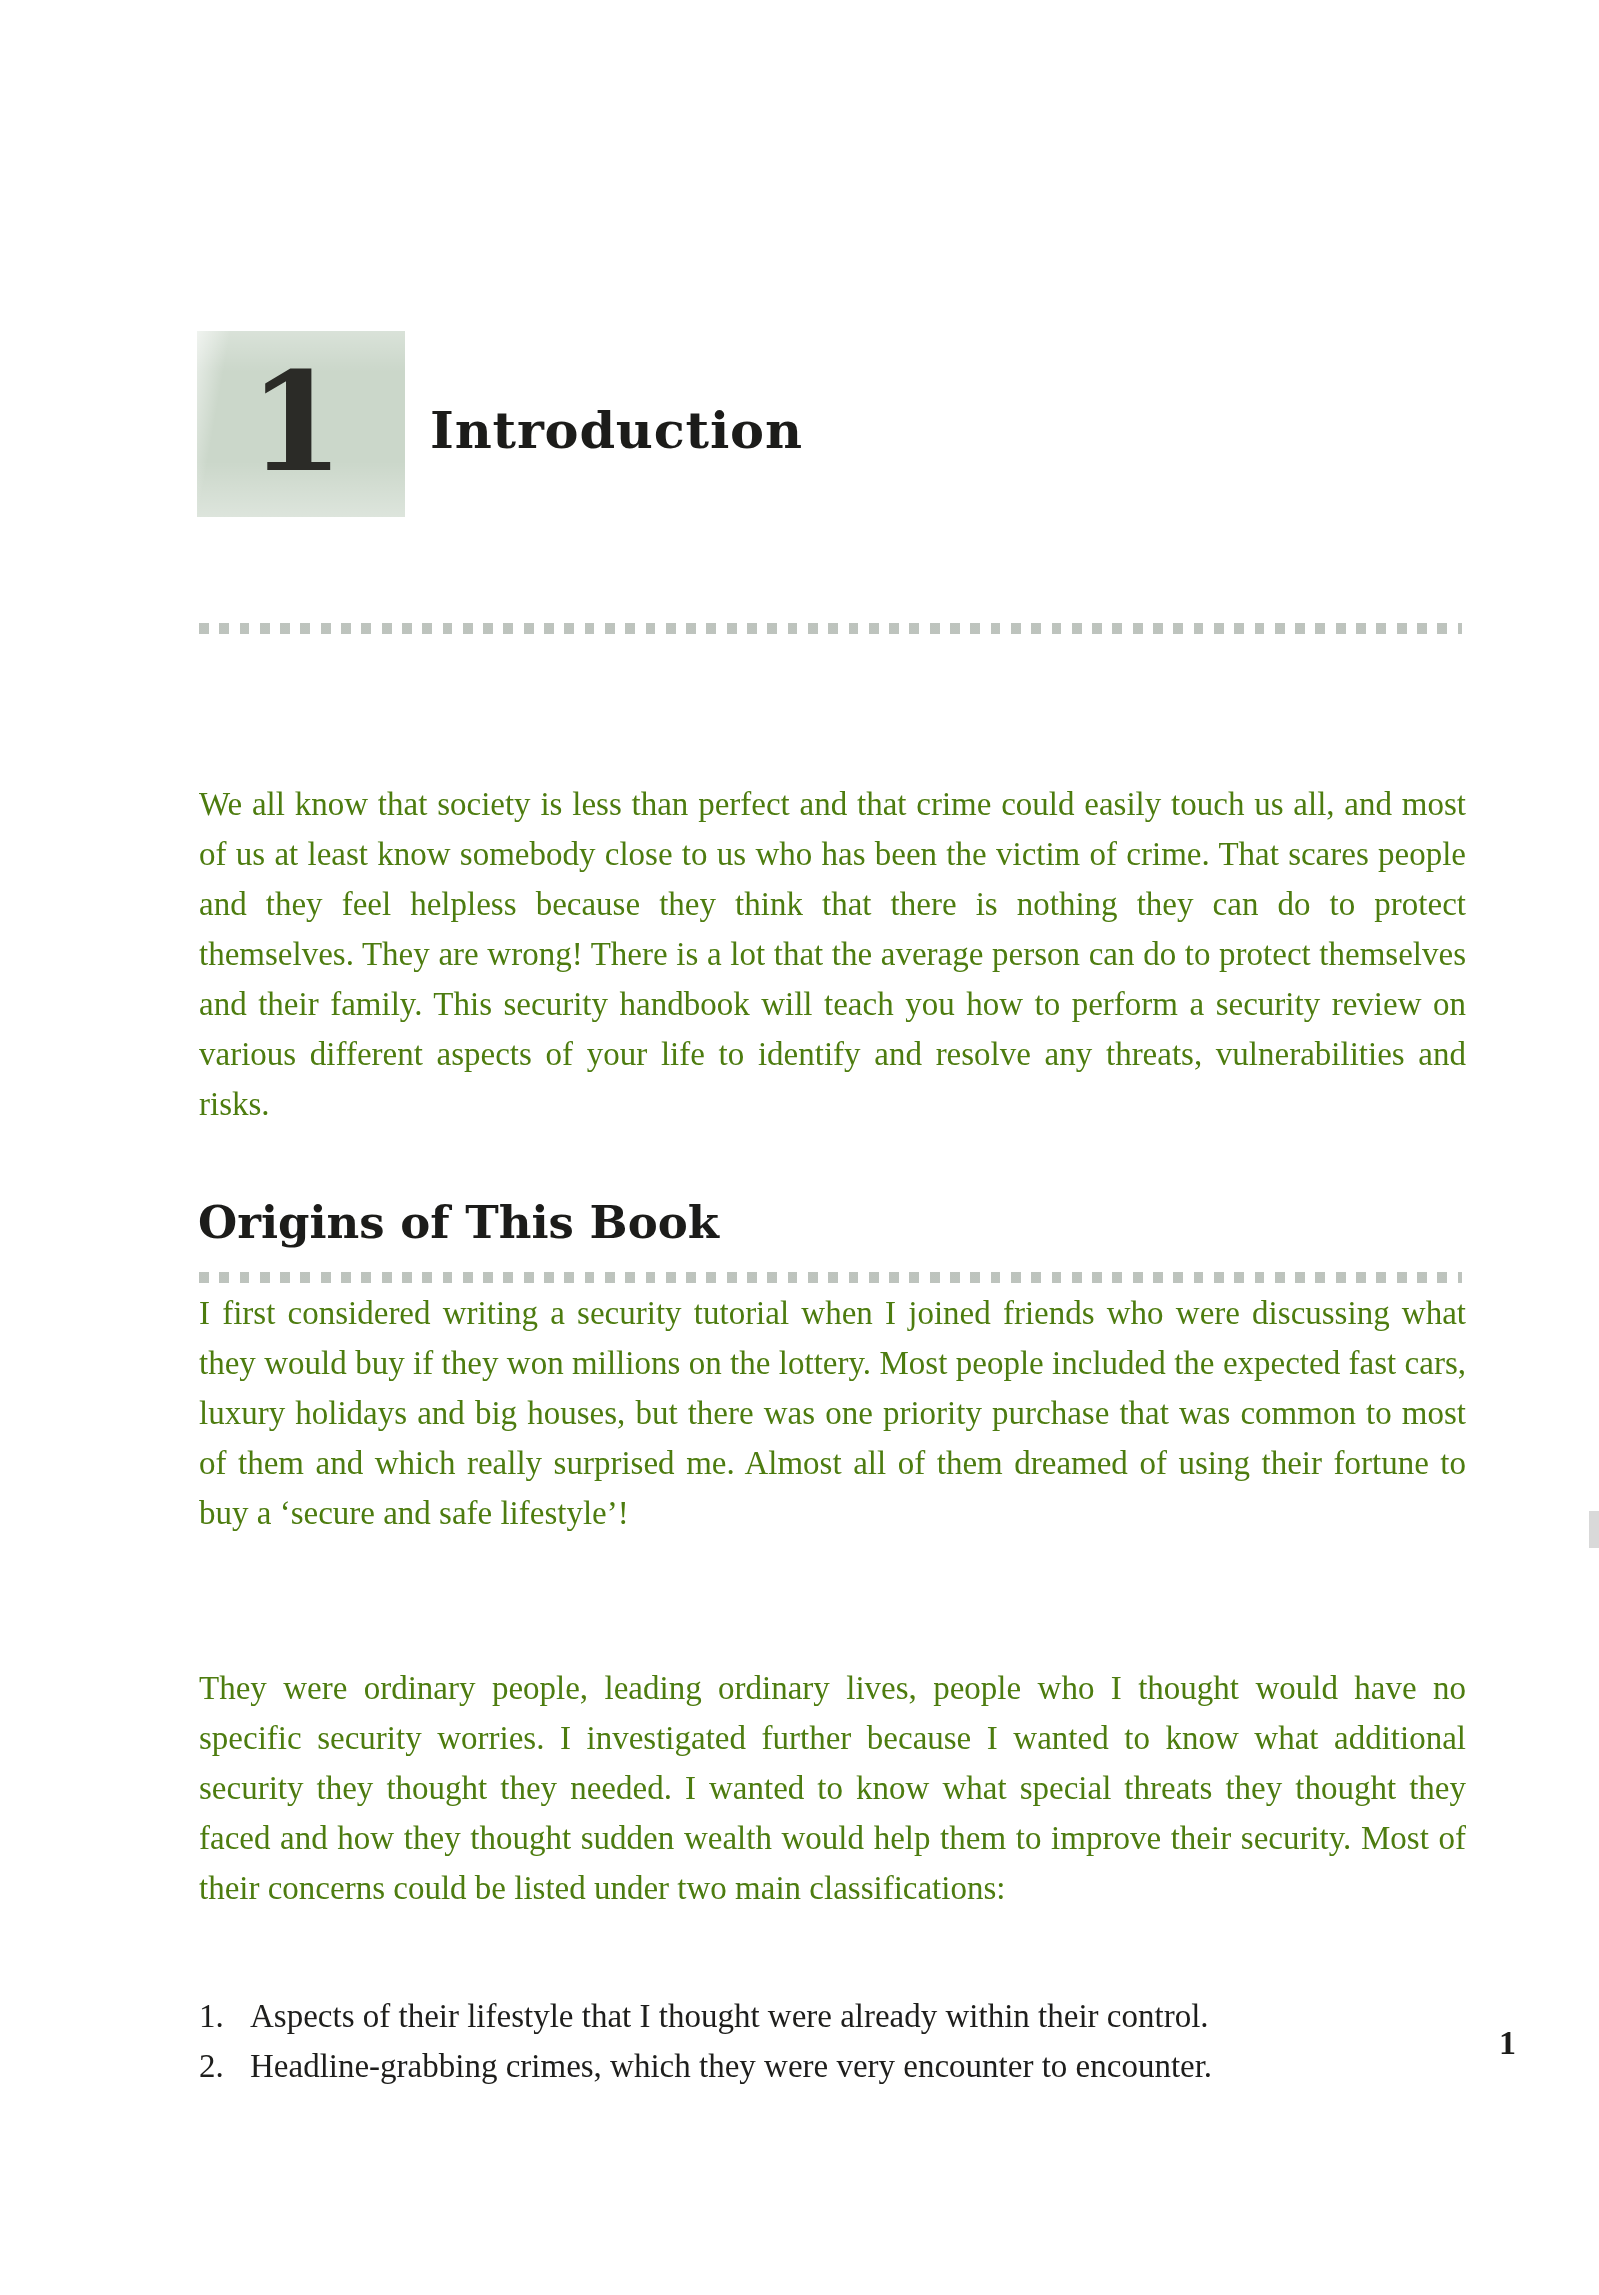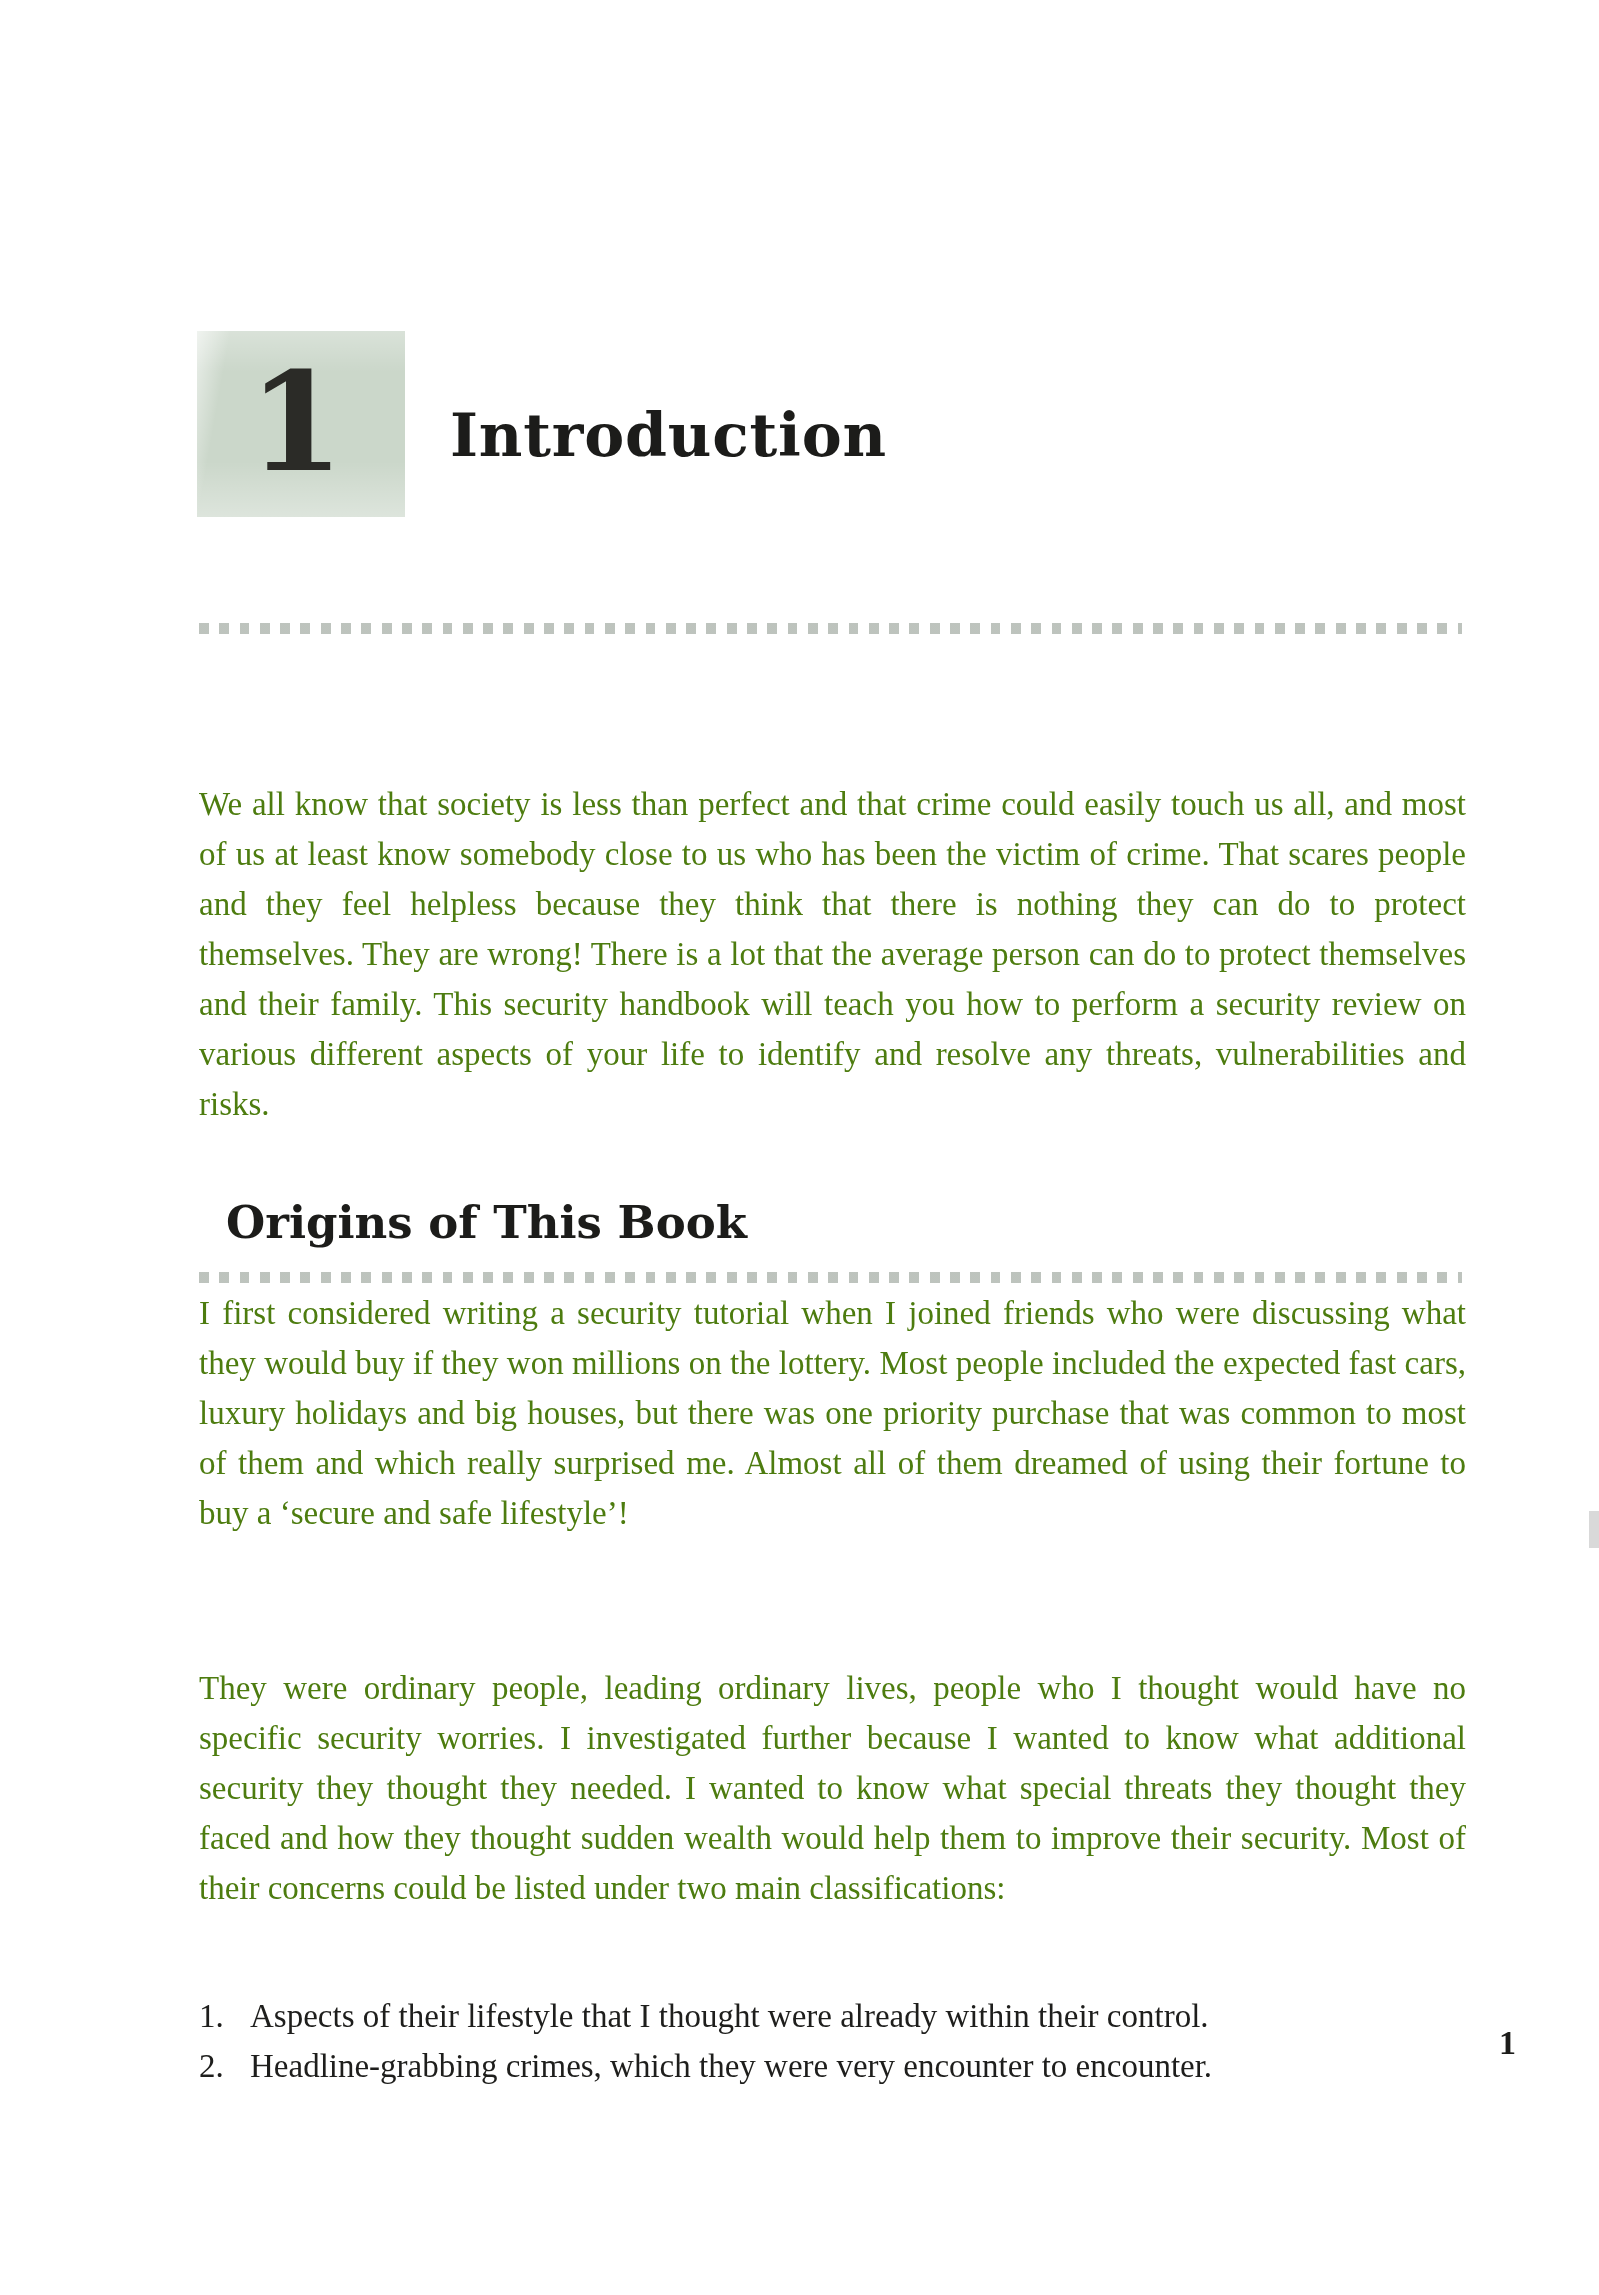--- a/index.html
+++ b/index.html
@@ -35,25 +35,25 @@
     font-weight: 700;
     font-size: 137px;
     line-height: 1;
     color: #2b2b27;
     transform: translate(-4.9px, -3.3px);
   }
 
   
   .chapter-title {
     position: absolute;
-    left: 450px;
+    left: 430px;
     top: 400px;
     font-family: "DejaVu Serif", serif;
     font-weight: 700;
-    font-size: 60px;
+    font-size: 51px;
     letter-spacing: 0.8px;
     color: #1c1c1a;
     white-space: nowrap;
   }
 
   
   .sq-rule {
     position: absolute;
     height: 10.6px;
     width: 1263px;
@@ -85,21 +85,20 @@
   
   .section-heading {
     position: absolute;
     left: 198px;
     top: 1196px;
     font-family: "DejaVu Serif", serif;
     font-weight: 700;
     font-size: 45px;
     color: #1c1c1a;
     white-space: nowrap;
-    margin-left: 28px;
   }
 
   
   .num-list {
     position: absolute;
     left: 199px;
     top: 1991px;
     width: 1267px;
     font-size: 33px;
     line-height: 50px;

